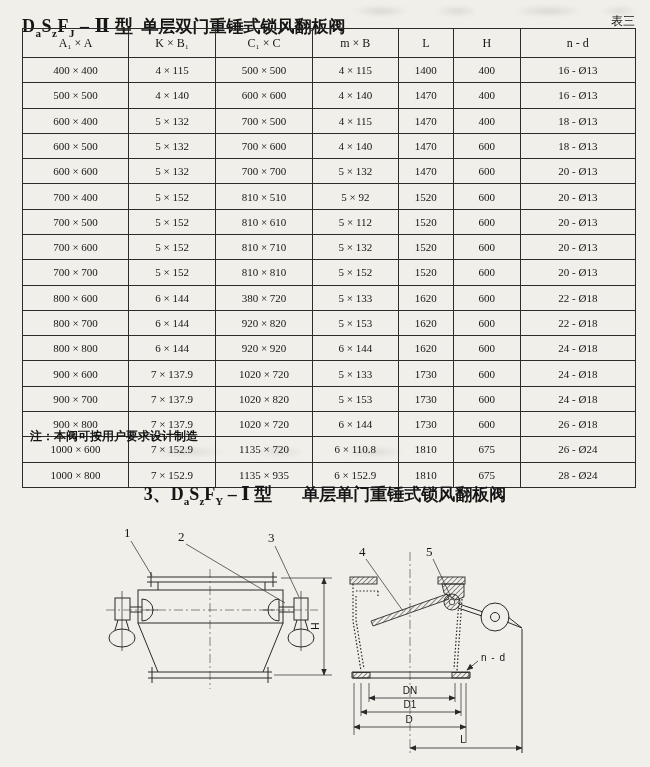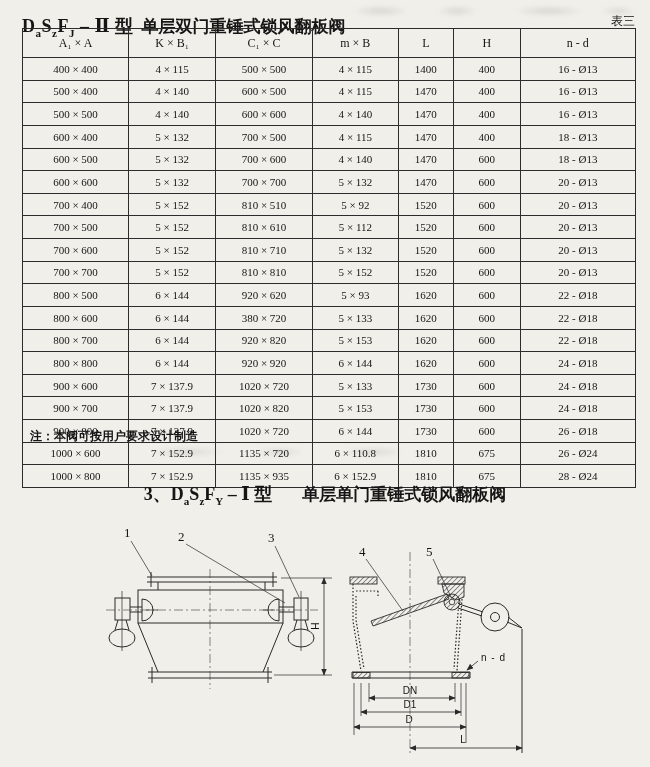--- a/index.html
+++ b/index.html
@@ -95,29 +95,20 @@
       <tr>
         <td>400 × 400</td>
         <td>4 × 115</td>
         <td>500 × 500</td>
         <td>4 × 115</td>
         <td>1400</td>
         <td>400</td>
         <td>16 - Ø13</td>
       </tr>
       <tr>
-        <td>500 × 400</td>
-        <td>4 × 140</td>
-        <td>600 × 500</td>
-        <td>4 × 115</td>
-        <td>1470</td>
-        <td>400</td>
-        <td>16 - Ø13</td>
-      </tr>
-      <tr>
         <td>500 × 500</td>
         <td>4 × 140</td>
         <td>600 × 600</td>
         <td>4 × 140</td>
         <td>1470</td>
         <td>400</td>
         <td>16 - Ø13</td>
       </tr>
       <tr>
         <td>600 × 400</td>
@@ -174,29 +165,20 @@
         <td>20 - Ø13</td>
       </tr>
       <tr>
         <td>700 × 700</td>
         <td>5 × 152</td>
         <td>810 × 810</td>
         <td>5 × 152</td>
         <td>1520</td>
         <td>600</td>
         <td>20 - Ø13</td>
-      </tr>
-      <tr>
-        <td>800 × 500</td>
-        <td>6 × 144</td>
-        <td>920 × 620</td>
-        <td>5 × 93</td>
-        <td>1620</td>
-        <td>600</td>
-        <td>22 - Ø18</td>
       </tr>
       <tr>
         <td>800 × 600</td>
         <td>6 × 144</td>
         <td>380 × 720</td>
         <td>5 × 133</td>
         <td>1620</td>
         <td>600</td>
         <td>22 - Ø18</td>
       </tr>

